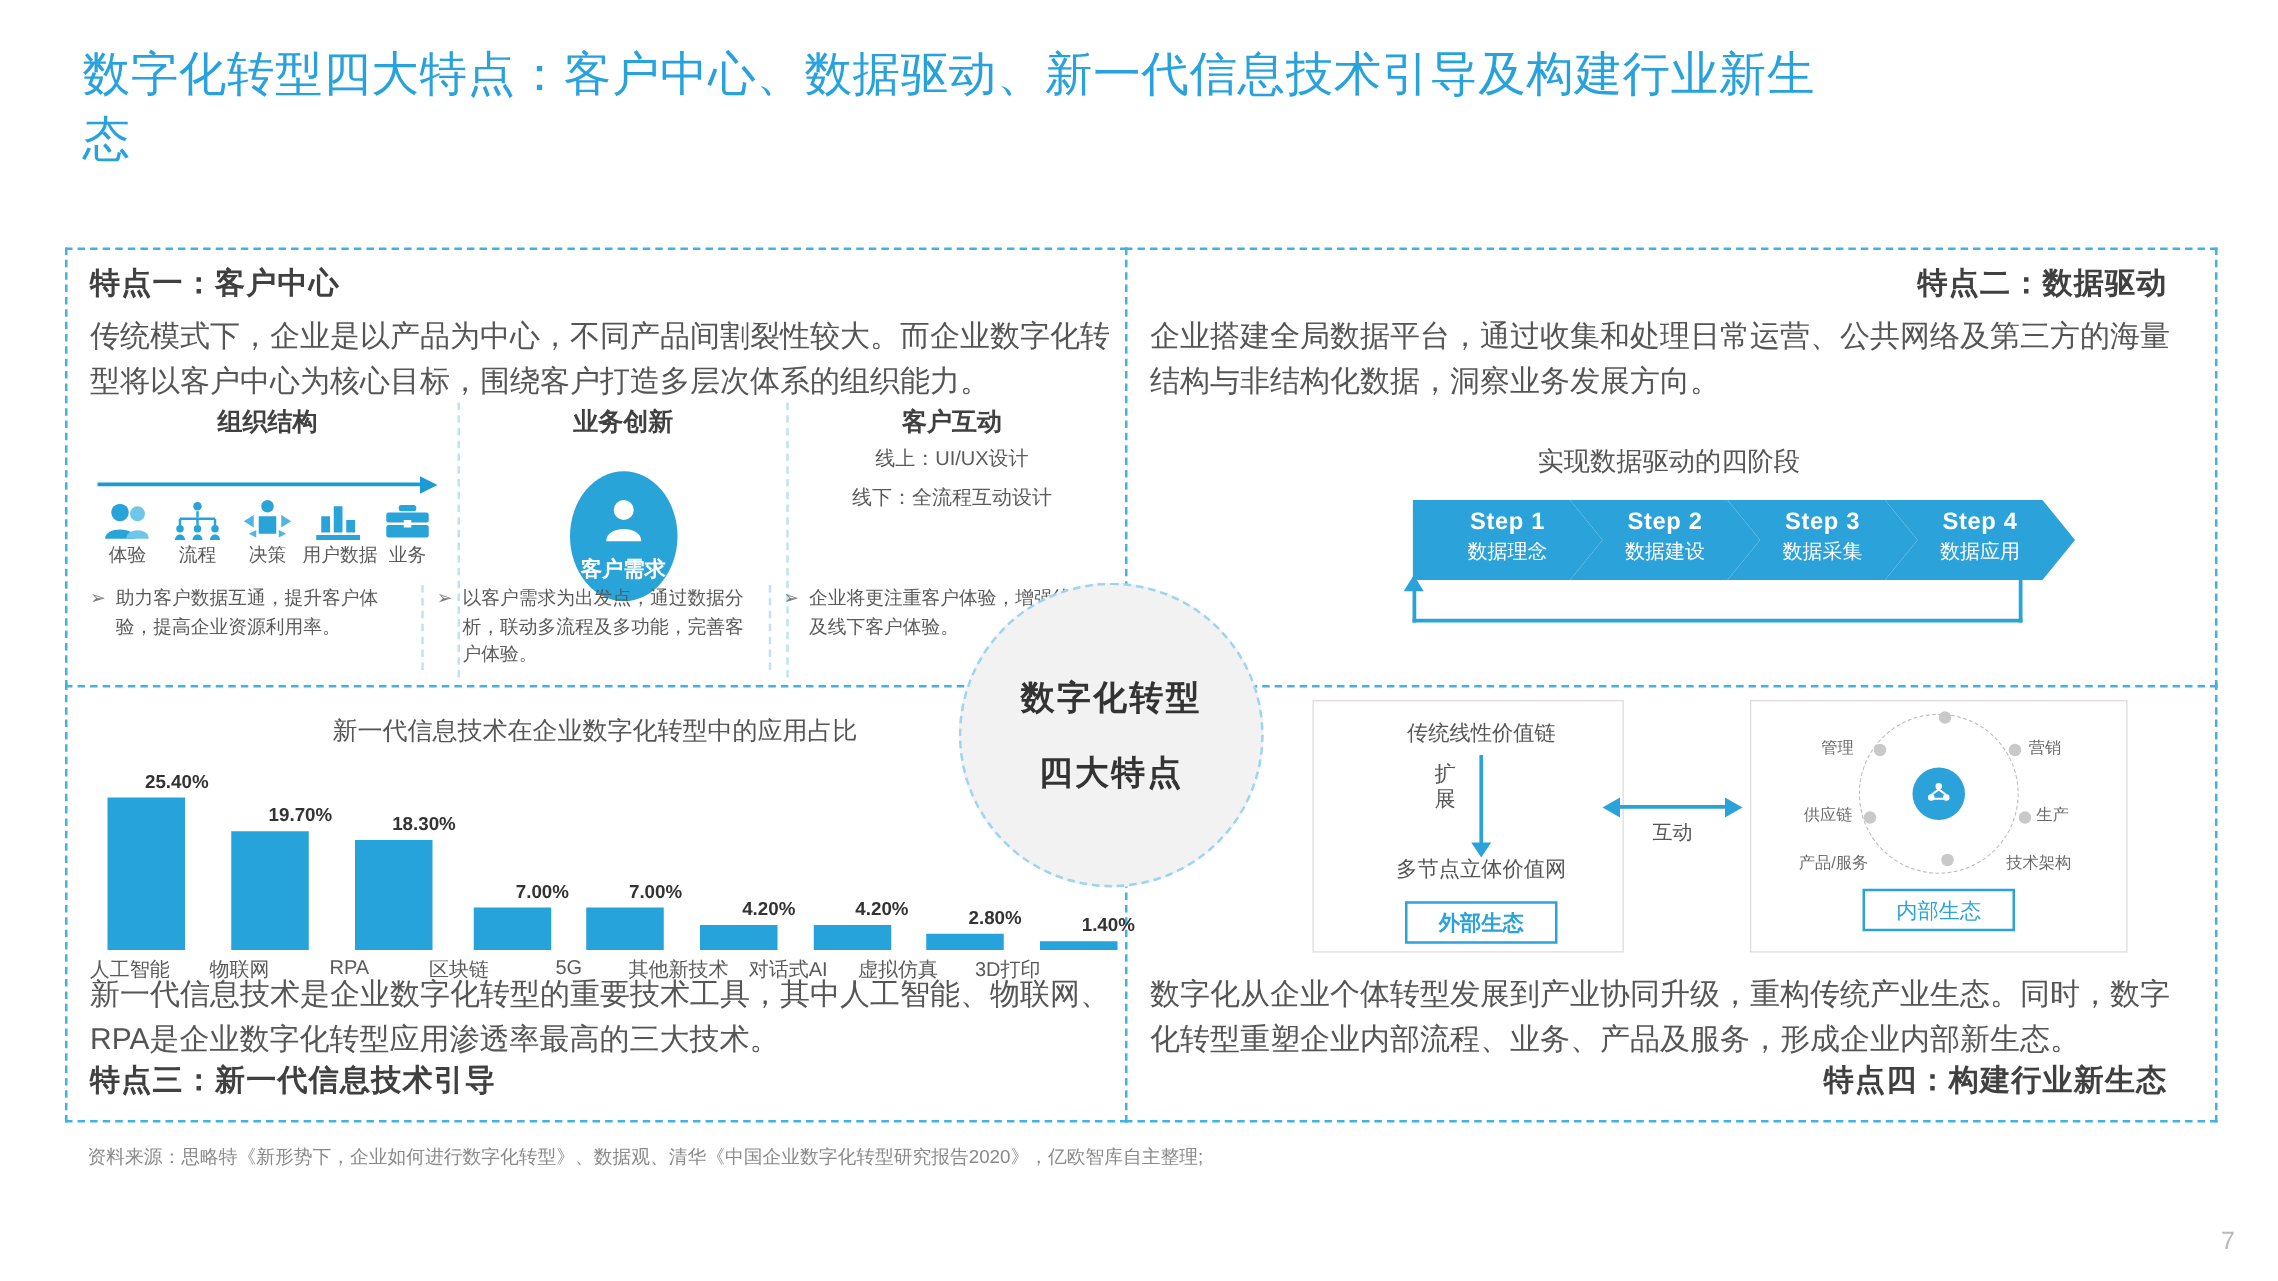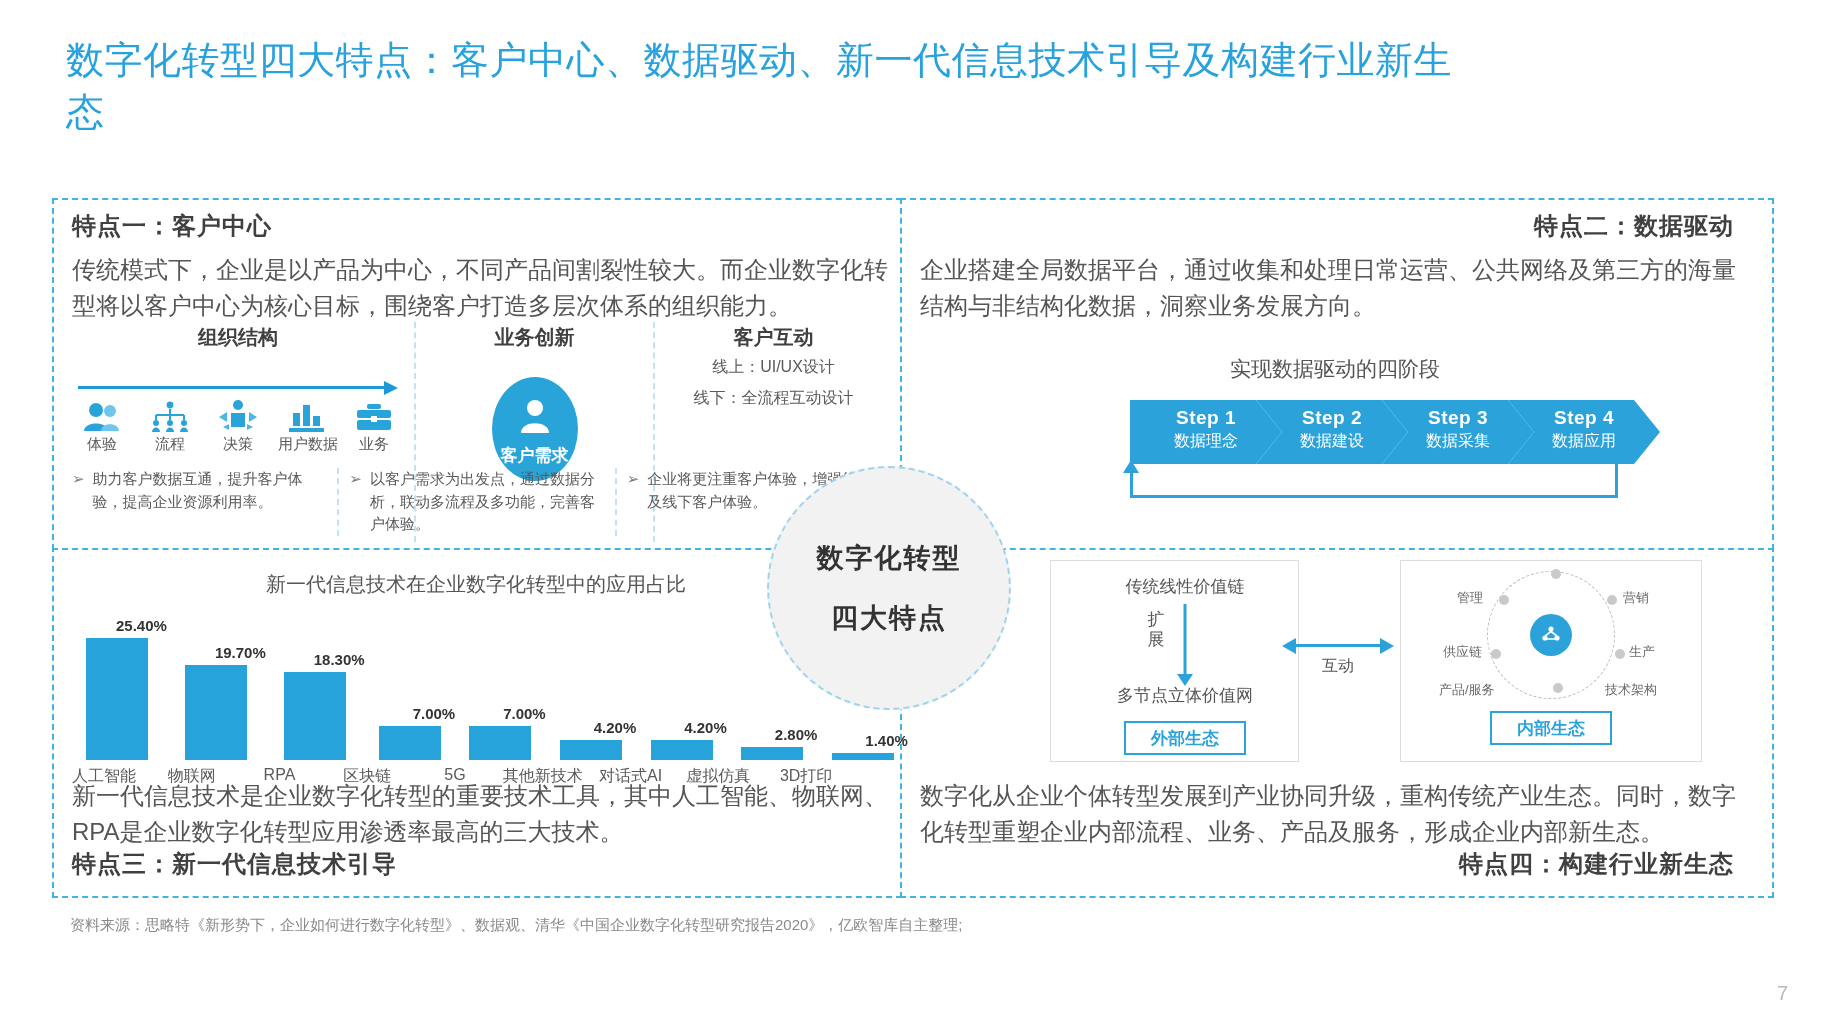--- a/index.html
+++ b/index.html
@@ -57,21 +57,21 @@
            display:flex;}
   .p1-col{position:relative;flex:1 1 0;padding:0 8px;}
   .p1-col + .p1-col{border-left:2px dashed #bfe3f4;}
   .col-head{text-align:center;font-size:20px;font-weight:700;color:#404040;margin-top:2px;}
 
   
   .org-arrow{position:relative;margin:30px 8px 4px 8px;height:12px;}
   .org-arrow .line{position:absolute;left:0;right:14px;top:5px;height:3px;background:#1b9ad6;}
   .org-arrow .head{position:absolute;right:0;top:0;width:0;height:0;
       border-top:7px solid transparent;border-bottom:7px solid transparent;border-left:14px solid #1b9ad6;}
-  .icon-row{display:flex;justify-content:space-between;align-items:flex-end;margin:6px 4px 0 4px;gap:12px;}
+  .icon-row{display:flex;justify-content:space-between;align-items:flex-end;margin:6px 4px 0 4px;}
   .icon-cell{text-align:center;width:56px;}
   .icon-cell svg{display:block;margin:0 auto 2px auto;}
   .icon-cell .lbl{font-size:15px;color:#5a5a5a;white-space:nowrap;}
 
   
   .need-circle{
     width:86px;height:104px;border-radius:50%;background:#29a4d9;
     margin:26px auto 0 auto;position:relative;
   }
   .need-circle .person{position:absolute;left:50%;top:22px;transform:translateX(-50%);}
@@ -176,21 +176,21 @@
   #eco-right .hub{
     position:absolute;left:50%;top:74px;transform:translate(-50%,-50%);
     width:42px;height:42px;border-radius:50%;background:#2ba3da;
     display:flex;align-items:center;justify-content:center;
   }
   #eco-right .node{position:absolute;width:10px;height:10px;border-radius:50%;background:#c9c9c9;}
   #eco-right .nlbl{position:absolute;font-size:13px;color:#6a6a6a;white-space:nowrap;}
   #eco-right .e-badge{
     position:absolute;left:50%;transform:translateX(-50%);bottom:16px;
     width:118px;height:30px;border:2px solid #2ba3da;background:#fff;
-    color:#2ba3da;font-size:17px;font-weight:700;display:flex;align-items:center;justify-content:center;
+    color:#2ba3da;font-size:17px;font-weight:400;display:flex;align-items:center;justify-content:center;
   }
 
   
   #source{position:absolute;left:70px;top:916px;font-size:15px;color:#8a8a8a;}
   #page-num{position:absolute;right:34px;bottom:20px;font-size:20px;color:#b9b9b9;}
 </style>
 </head>
 <body>
 
 <div class="slide">

